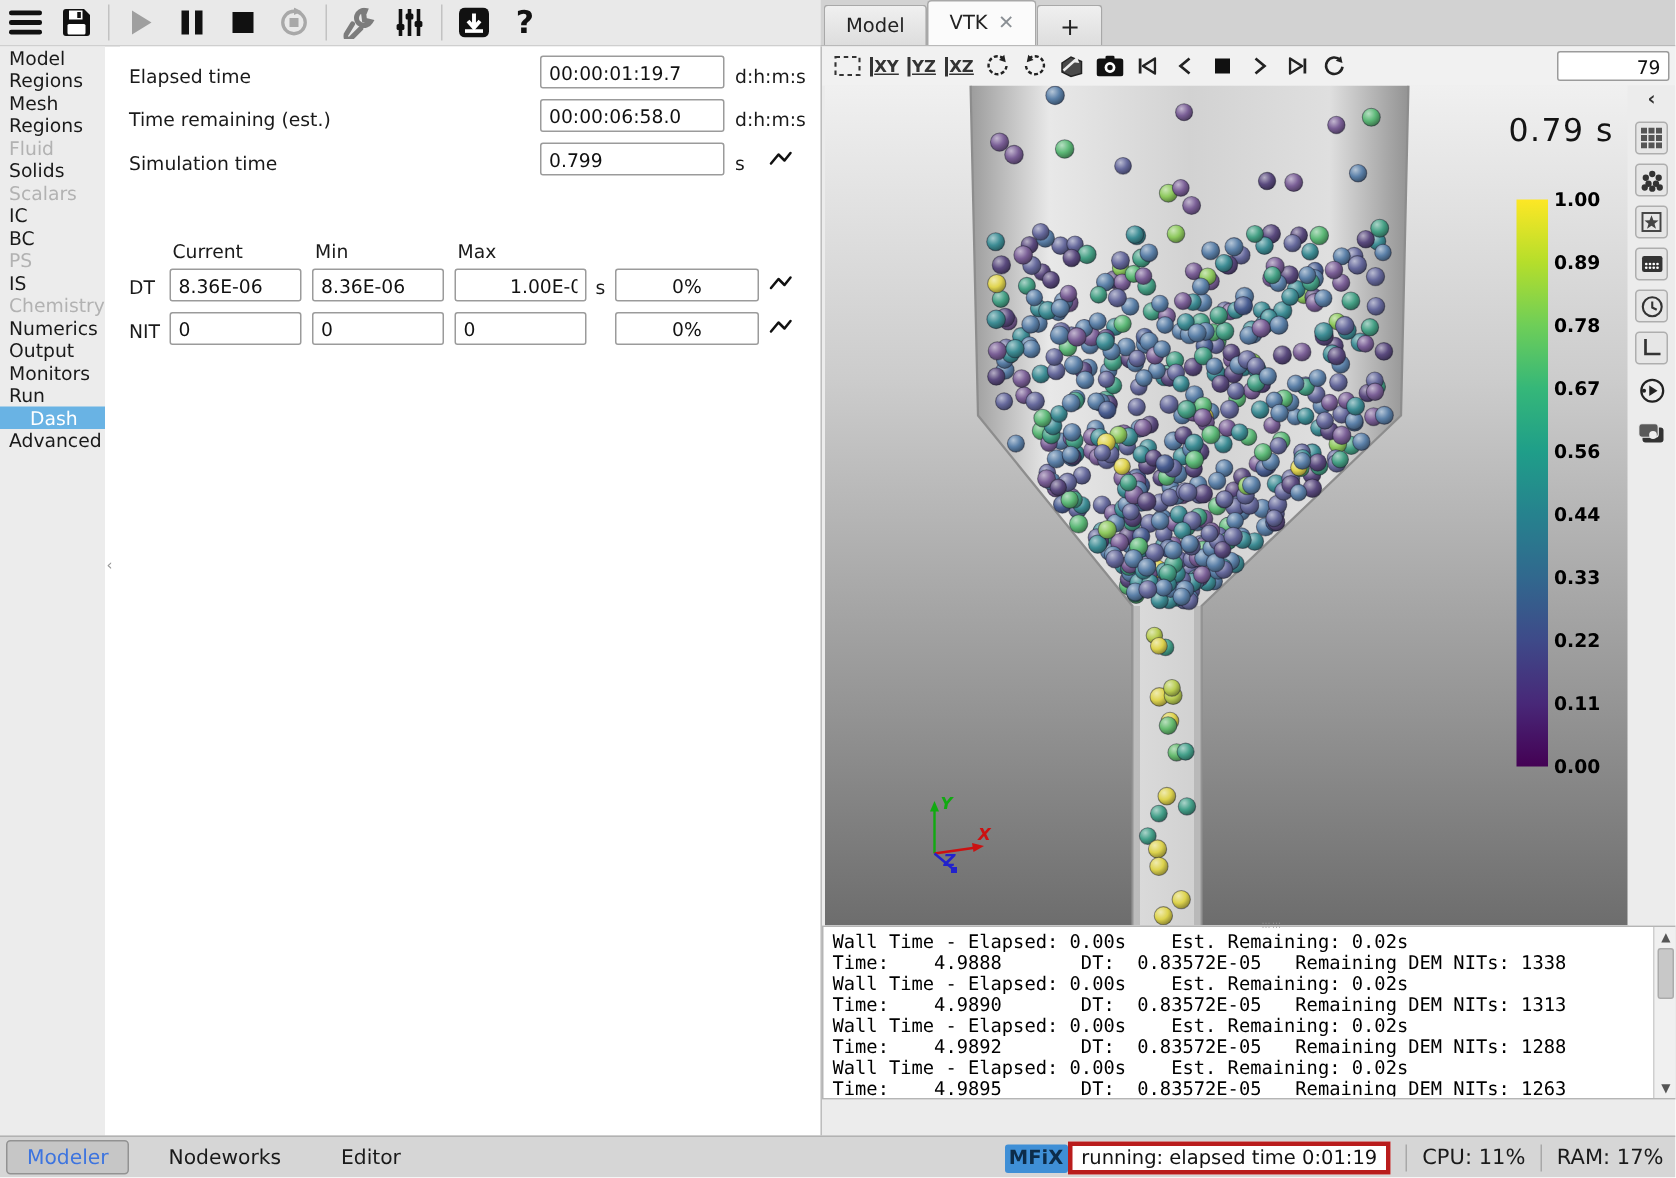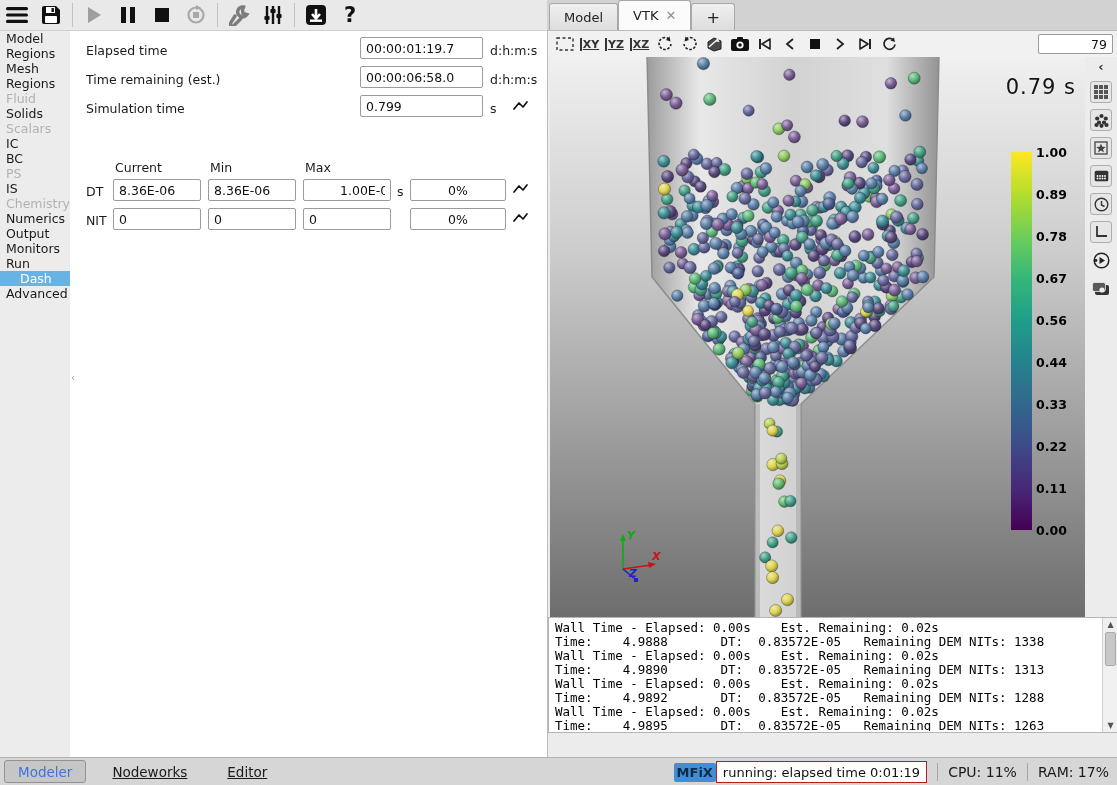--- a/index.html
+++ b/index.html
@@ -36,21 +36,21 @@
 
   
   .rightpanel { position:absolute; left:547px; top:31px; width:570px; height:726px; background:#ececec; border-left:1px solid #bdbdbd; }
   .vtkbar { position:absolute; left:0; top:0; width:570px; height:26px; background:#f1f1f1; display:flex; align-items:center; padding-left:4px; }
   .vbtn { width:25px; height:22px; display:flex; align-items:center; justify-content:center; color:#222; }
   .plane { font-size:11px; font-weight:bold; color:#333; border-left:2px solid #333; padding-left:1px; text-decoration:underline; }
   .framebox { position:absolute; right:5px; top:3px; width:75px; height:20px; text-align:right; }
 
   .view3d { position:absolute; left:2px; top:26px; width:536px; height:560px; background:linear-gradient(180deg,#f0f0f0 0%,#cccccc 35%,#939393 75%,#6d6d6d 100%); overflow:hidden; }
   .timelabel { position:absolute; top:18px; right:10px; font-size:21px; color:#141414; letter-spacing:1px; }
-  .cbar-wrap { position:absolute; top:95px; right:34px; width:41px; height:378px; }
+  .cbar-wrap { position:absolute; top:76px; right:34px; width:41px; height:378px; }
   .cbar { width:21px; height:378px; }
   .cbar-tick { position:absolute; left:25px; transform:translateY(-50%); font-size:12.5px; font-weight:bold; color:#000; white-space:nowrap; }
 
   .siderail { position:absolute; right:0; top:26px; width:32px; height:560px; background:#ececec; display:flex; flex-direction:column; align-items:center; }
   .railchev { height:18px; color:#333; font-weight:bold; font-size:13px; margin:2px 0 4px 0; }
   .rbtn { width:22px; height:22px; margin-bottom:6px; background:#e6e6e6; border:1px solid #aeaeae; border-radius:3px; display:flex; align-items:center; justify-content:center; }
   .rbtn.flat { background:transparent; border:none; }
 
   
   .logarea { position:absolute; left:0; top:586px; width:570px; height:116px; background:#fff; border:1px solid #b5b5b5; }
@@ -62,24 +62,24 @@
 
   .statusrow { position:absolute; left:0; top:702px; width:570px; height:24px; background:#ececec; display:flex; align-items:center; gap:26px; padding-left:14px; font-size:13px; }
   .st-err { color:#b3b3b3; }
   .st-warn, .st-msg { color:#1a1a1a; }
   .st-icons { position:absolute; right:8px; top:2px; display:flex; gap:20px; }
 
   
   .bottombar { position:absolute; left:0; top:757px; width:1117px; height:28px; background:#d6d6d6; border-top:1px solid #b2b2b2; display:flex; align-items:center; font-size:13.5px; }
   .modebtn { margin-left:4px; height:23px; padding:0 13px; display:flex; align-items:center; border-radius:3px; color:#1a1a1a; }
   .modebtn.active { background:#c6c6c6; border:1px solid #929292; color:#3d74df; }
-  .mode-plain { margin-left:26px; color:#1a1a1a;text-decoration:underline; }
+  .mode-plain { margin-left:26px; color:#1a1a1a; }
   .runcluster { position:absolute; right:8px; top:2px; display:flex; align-items:center; height:24px; }
   .mfixbadge { background:#3f8fd6; color:#0d2c49; font-weight:bold; font-size:13px; padding:2px 3px; border-radius:2px; }
-  .runbox { background:#fff; border:1px solid #b91c1c; height:22px; display:flex; align-items:center; padding:0 6px; min-width:182px; font-size:13px; color:#111; }
+  .runbox { background:#fff; border:3px solid #b91c1c; height:22px; display:flex; align-items:center; padding:0 6px; min-width:182px; font-size:13px; color:#111; }
   .bsep { width:1px; height:18px; background:#a8a8a8; margin:0 10px; }
   .meter { color:#1a1a1a; font-size:14px; }
   svg { display:block; }
 </style>
 </head>
 <body>
 
 <div class="app">
 
   <div class="topbar">

